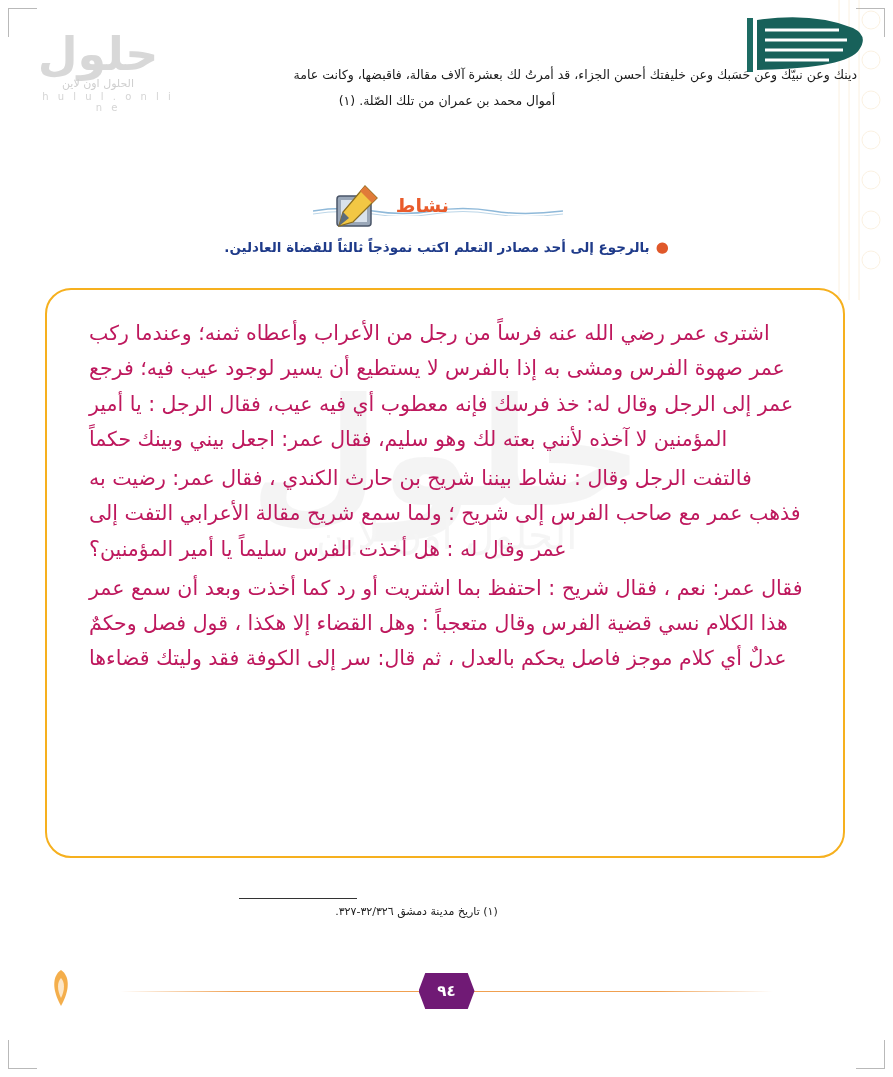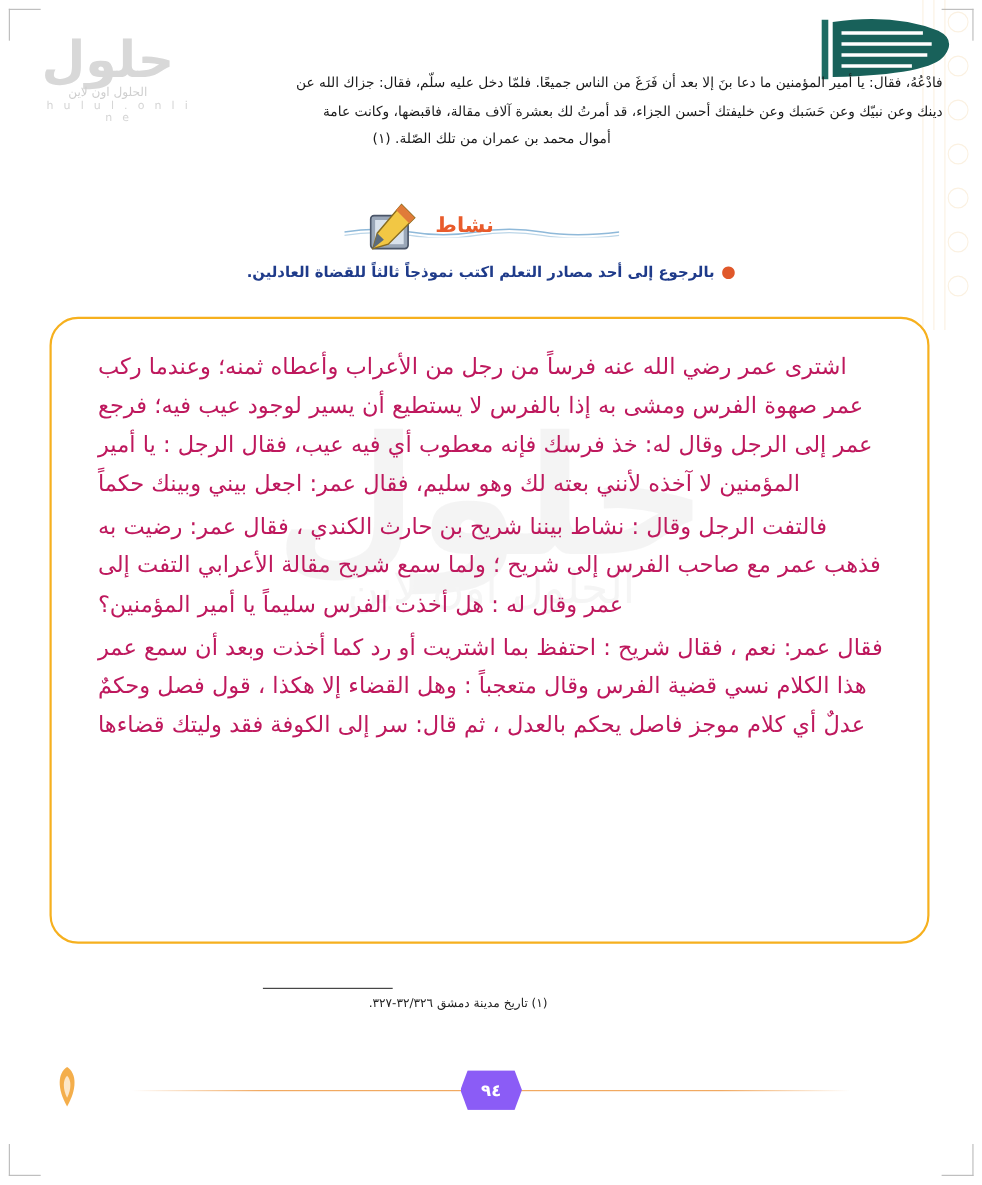--- a/index.html
+++ b/index.html
@@ -232,21 +232,21 @@
     height: 1px;
     background: linear-gradient(to right, rgba(240,160,80,0), #f0a050 18%, #f0a050 82%, rgba(240,160,80,0));
   }
   .page-badge {
     position: absolute;
     top: 5px;
     left: 50%;
     transform: translateX(-50%);
     width: 56px;
     height: 36px;
-    background: #8b5cf6;
+    background: #701a75;
     display: flex;
     align-items: center;
     justify-content: center;
     color: #ffffff;
     font-size: 15px;
     font-weight: bold;
     clip-path: polygon(12% 0%, 88% 0%, 100% 50%, 88% 100%, 12% 100%, 0% 50%);
   }
   .footer-emblem {
     position: absolute;
@@ -290,21 +290,20 @@
     </g>
   </svg>
 
   <div class="watermark-top">
     <div class="wm-word">حلول</div>
     <div class="wm-sub">الحلول اون لاين</div>
     <div class="wm-url">h u l u l . o n l i n e</div>
   </div>
 
   <div class="top-text">
-    <span class="ln">فادْعُهُ، فقال: يا أمير المؤمنين ما دعا بنَ إلا بعد أن فَرَغَ من الناس جميعًا. فلمّا دخل عليه سلّم، فقال: جزاك الله عن</span>
     <span class="ln">دينك وعن نبيّك وعن حَسَبك وعن خليفتك أحسن الجزاء، قد أمرتُ لك بعشرة آلاف مقالة، فاقبضها، وكانت عامة</span>
     <span class="ln ln-last">أموال محمد بن عمران من تلك الصّلة. (١)</span>
   </div>
 
   <div class="activity">
     <svg class="activity-rule" viewBox="0 0 250 10">
       <path d="M0 5 Q30 0 60 5 T120 5 T180 5 T250 5" fill="none" stroke="#8fb9d9" stroke-width="1.4"></path>
       <path d="M0 8 Q30 3 60 8 T120 8 T180 8 T250 8" fill="none" stroke="#bcd6e8" stroke-width="1"></path>
     </svg>
     <div class="activity-title">نشاط</div>

